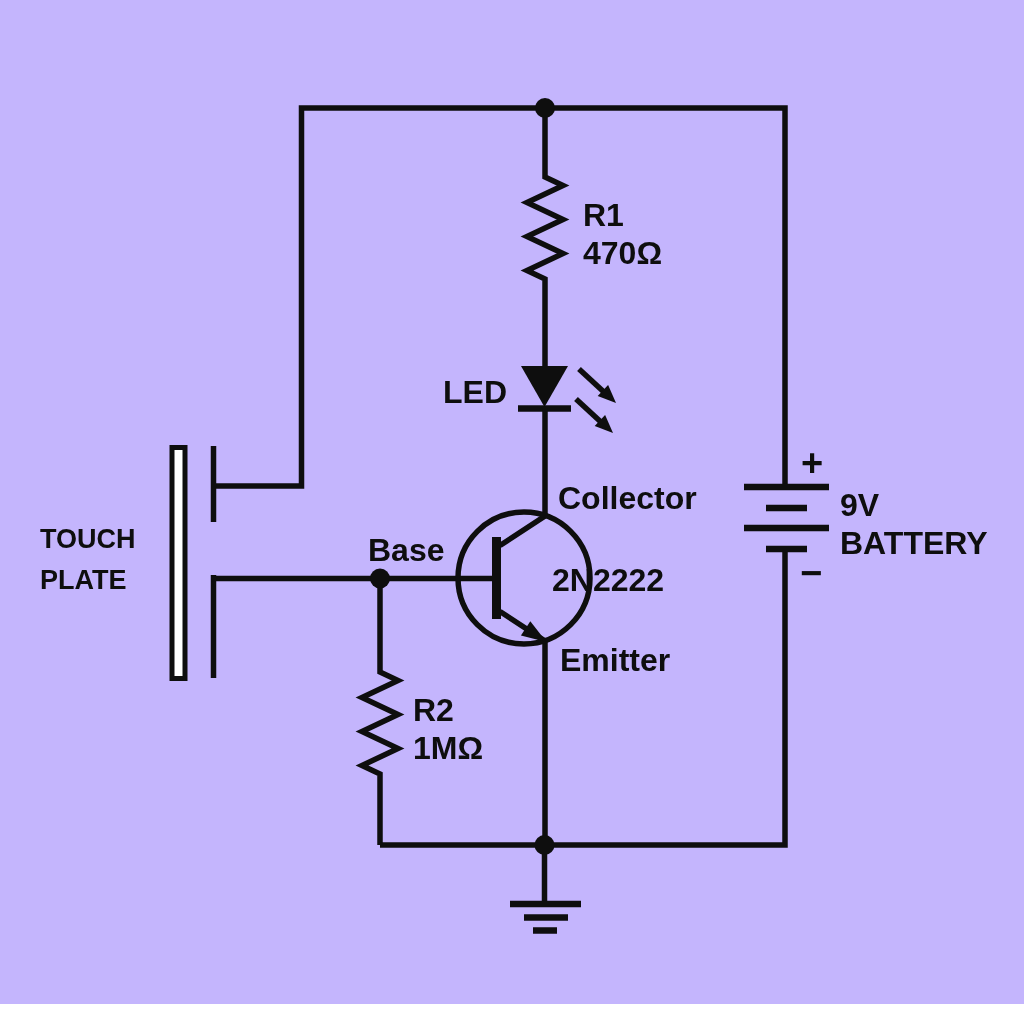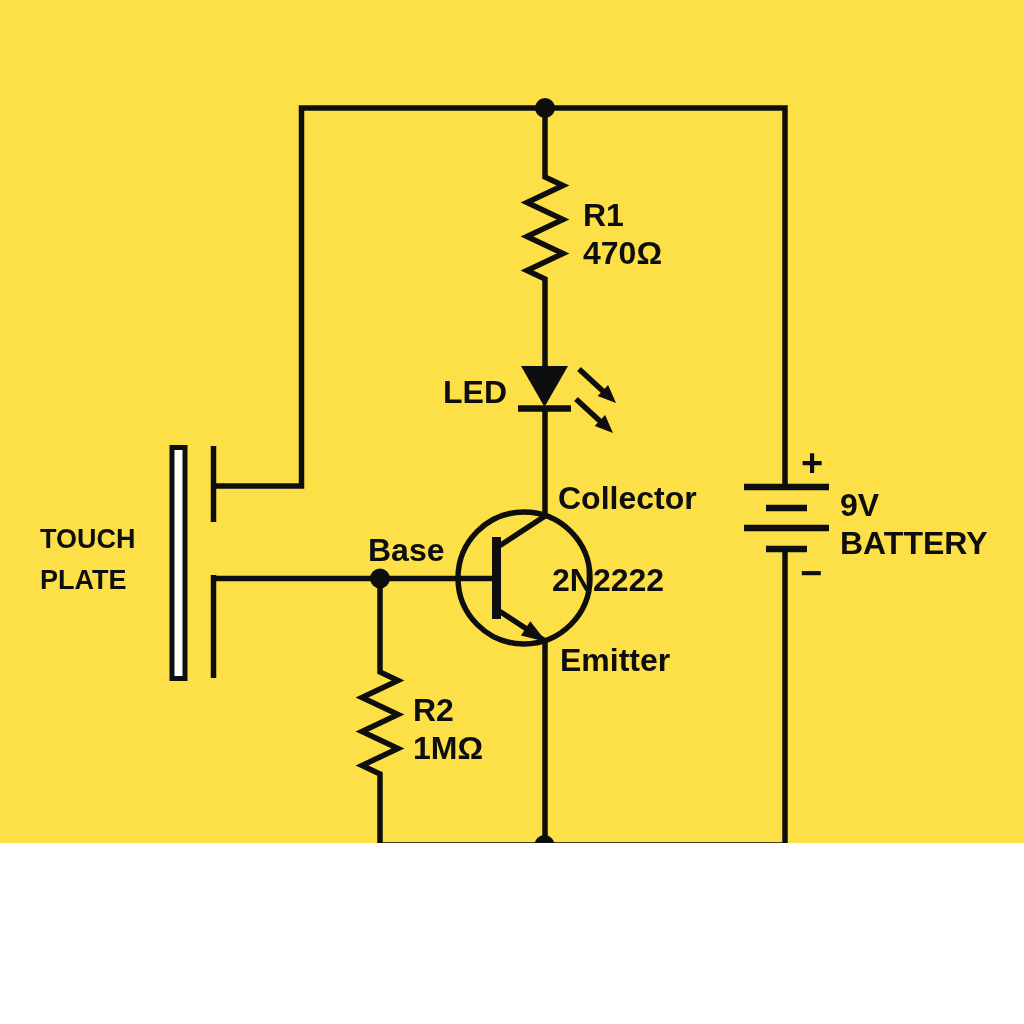--- a/index.html
+++ b/index.html
@@ -4,22 +4,22 @@
 <style>
   html, body {
     margin: 0;
     padding: 0;
     background: #ffffff;
     font-family: "Liberation Sans", "DejaVu Sans", sans-serif;
   }
   #canvas {
     position: relative;
     width: 1024px;
-    height: 843px;
-    background: #fde047;
+    height: 1004px;
+    background: #c4b5fd;
     overflow: hidden;
   }
   svg { display: block; }
   .strokes {
     fill: none;
     stroke: #0e0e0e;
     stroke-width: 5.5;
     stroke-linejoin: miter;
     stroke-miterlimit: 6;
   }

